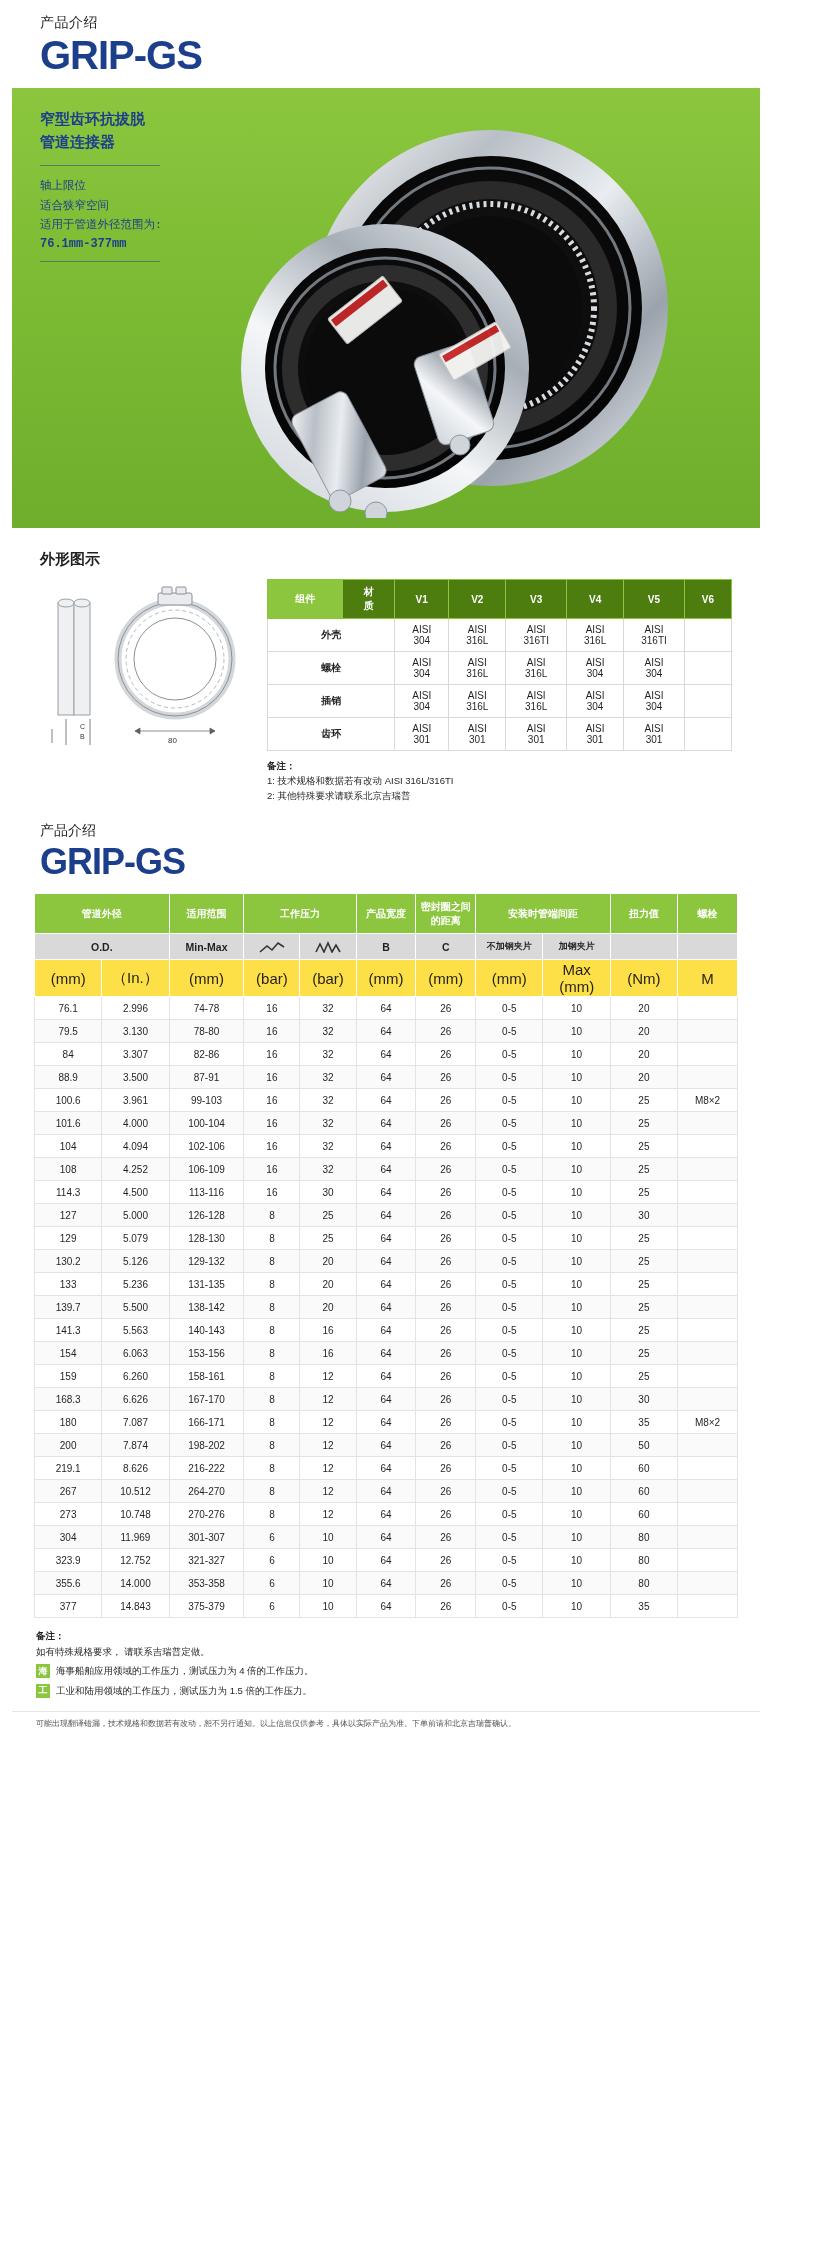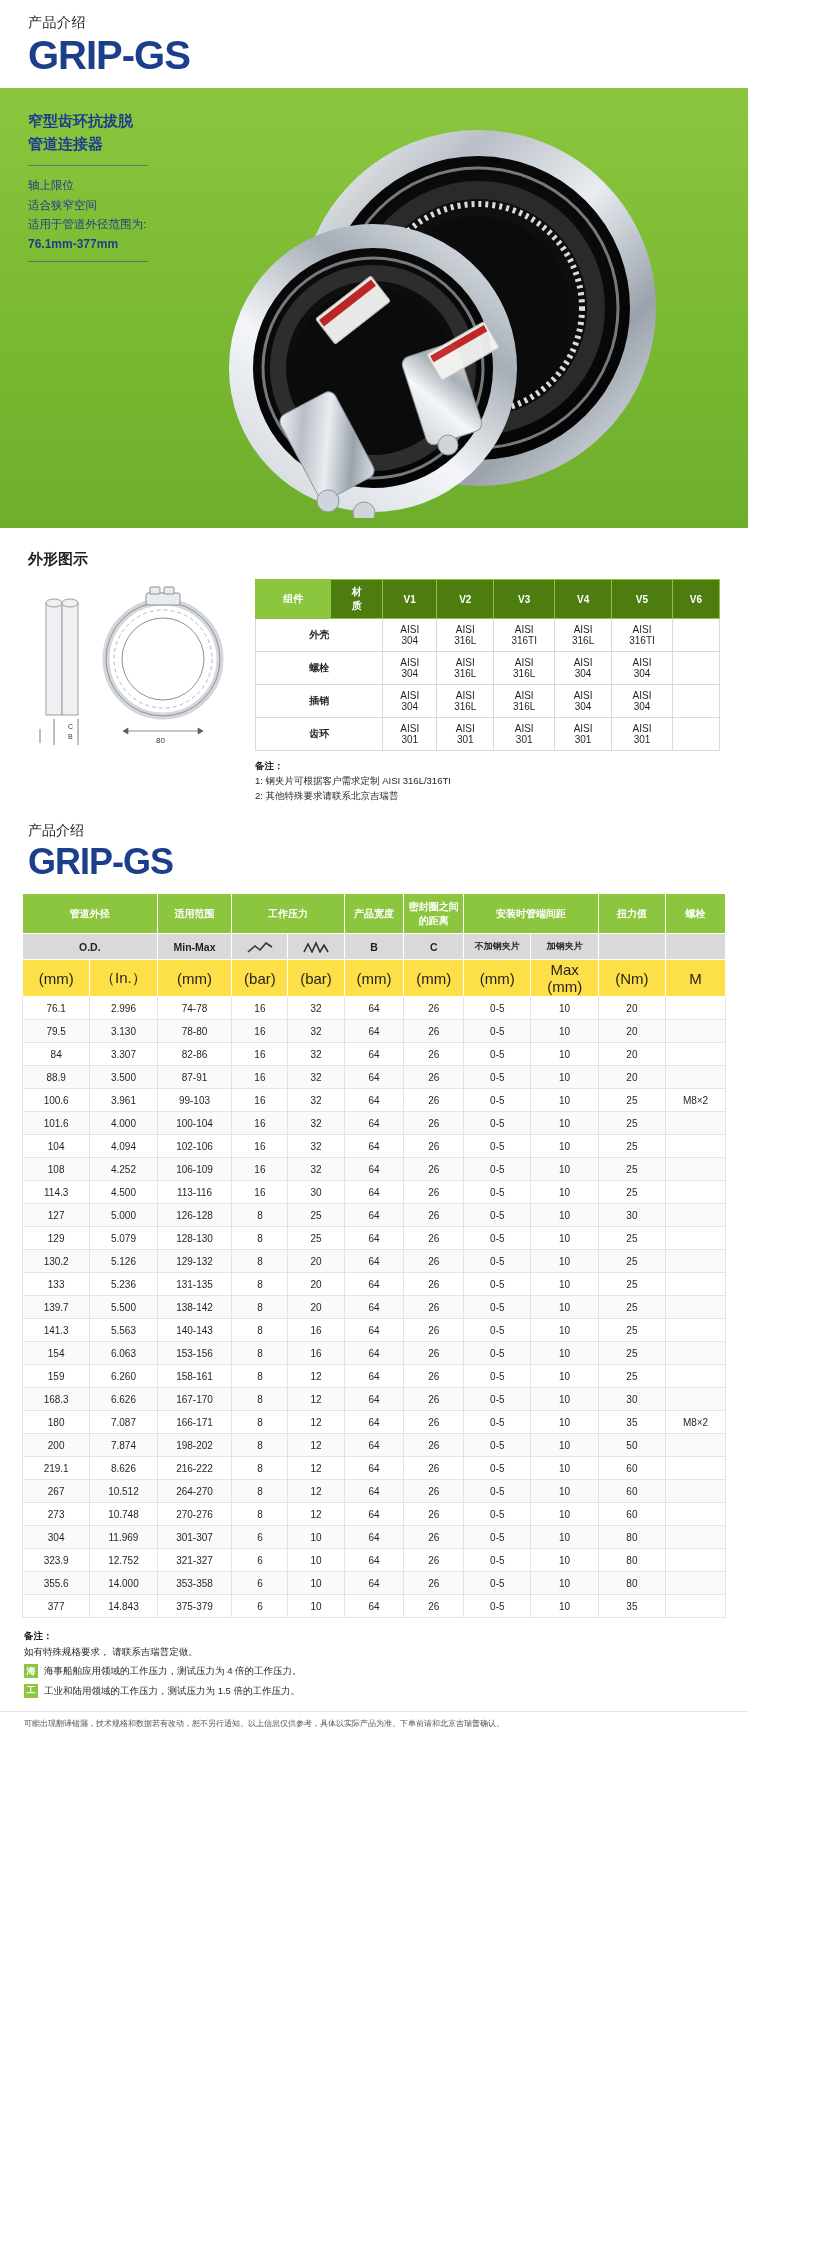--- a/index.html
+++ b/index.html
@@ -3,35 +3,35 @@
 <meta charset="utf-8">
 <style>
   * { box-sizing: border-box; }
   html, body { margin:0; padding:0; }
   body {
     width: 830px;
     background: #ffffff;
     font-family: "Liberation Sans", sans-serif;
     color: #231f20;
   }
-  .page { width: 748px; position: relative; }
+  .page { width: 748px; position: relative; margin-left: 12px; }
 
   
   .hero-head { padding: 14px 0 4px 28px; }
   .hero-kicker { font-size: 14px; color: #231f20; letter-spacing: .5px; }
   .hero-title {
     font-size: 40px; font-weight: bold; color: #1b3f8b;
     font-family: "Liberation Sans", sans-serif;
     letter-spacing: -1px; line-height: 1.05; margin-top: 2px;
   }
   .hero {
     margin: 8px 0 0 0;
     height: 440px;
     background: linear-gradient(180deg,#8cc63f 0%, #7cbb33 45%, #6fae2c 100%);
-    position: relative; overflow: hidden;
+    position: relative; overflow: hidden; font-family: Liberation Mono, monospace;
   }
   .hero-text { position: absolute; left: 28px; top: 22px; width: 250px; color:#1b3f8b; }
   .hero-h2 { font-size: 15px; font-weight: bold; line-height: 1.5; color:#1b3f8b; }
   .hero-rule { width: 120px; height: 1px; background: #1b3f8b; opacity:.5; margin: 10px 0 10px 0; }
   .hero-li { font-size: 11.5px; color:#1b3f8b; line-height: 1.7; }
   .hero-range { font-size: 12px; color:#1b3f8b; font-weight: bold; margin-top: 2px;}
   .hero-rule2 { width: 120px; height: 1px; background: #1b3f8b; opacity:.5; margin: 10px 0 0 0; }
 
   .clamp-art { position: absolute; right: 10px; top: 10px; width: 560px; height: 420px; }
 
@@ -240,21 +240,21 @@
               <td>AISI 301</td>
               <td>AISI 301</td>
               <td>AISI 301</td>
               <td>AISI 301</td>
               <td></td>
             </tr>
           </tbody>
         </table>
         <div class="mat-note">
           <div style="font-weight:bold">备注：</div>
-          <div>1: 钢夹片可根据客户需求定制 AISI 316L/316TI</div>
+          <div>1: 技术规格和数据若有改动 AISI 316L/316TI</div>
           <div>2: 其他特殊要求请联系北京吉瑞普</div>
         </div>
       </div>
 
     </div>
   </div>
 
   <div class="sec3">
     <div class="sec3-head">
       <div class="sec3-kicker">产品介绍</div>

